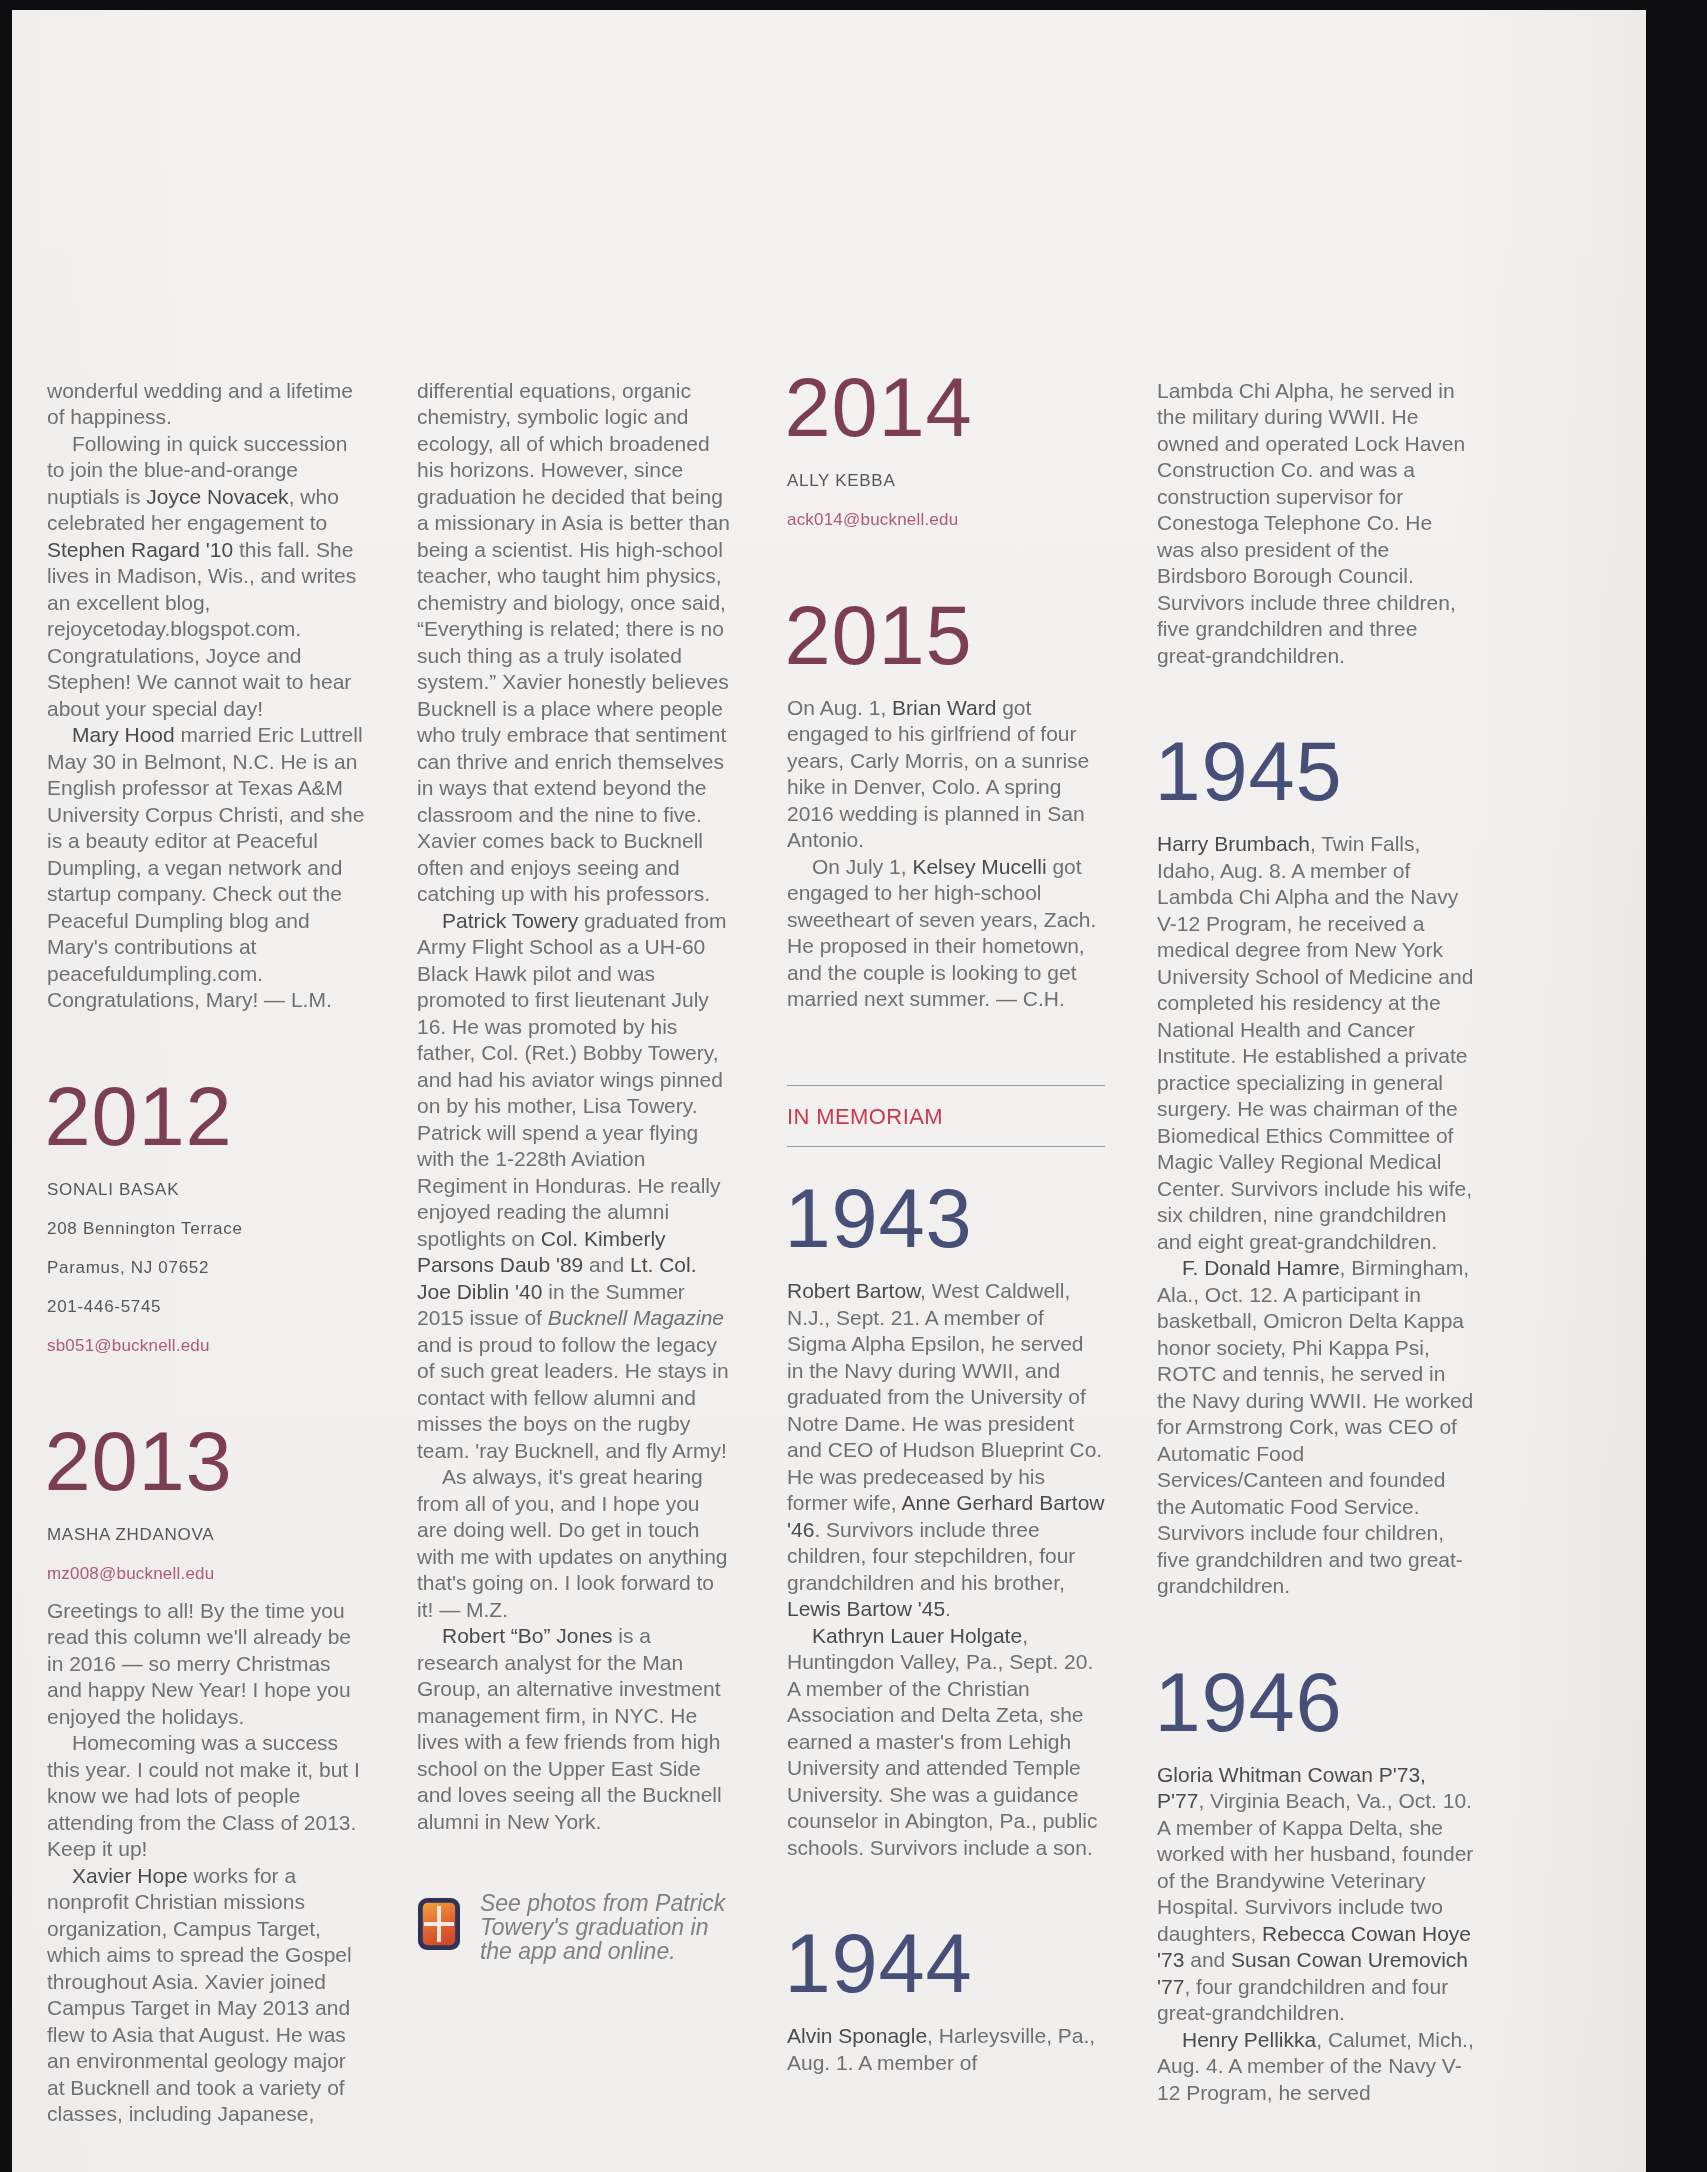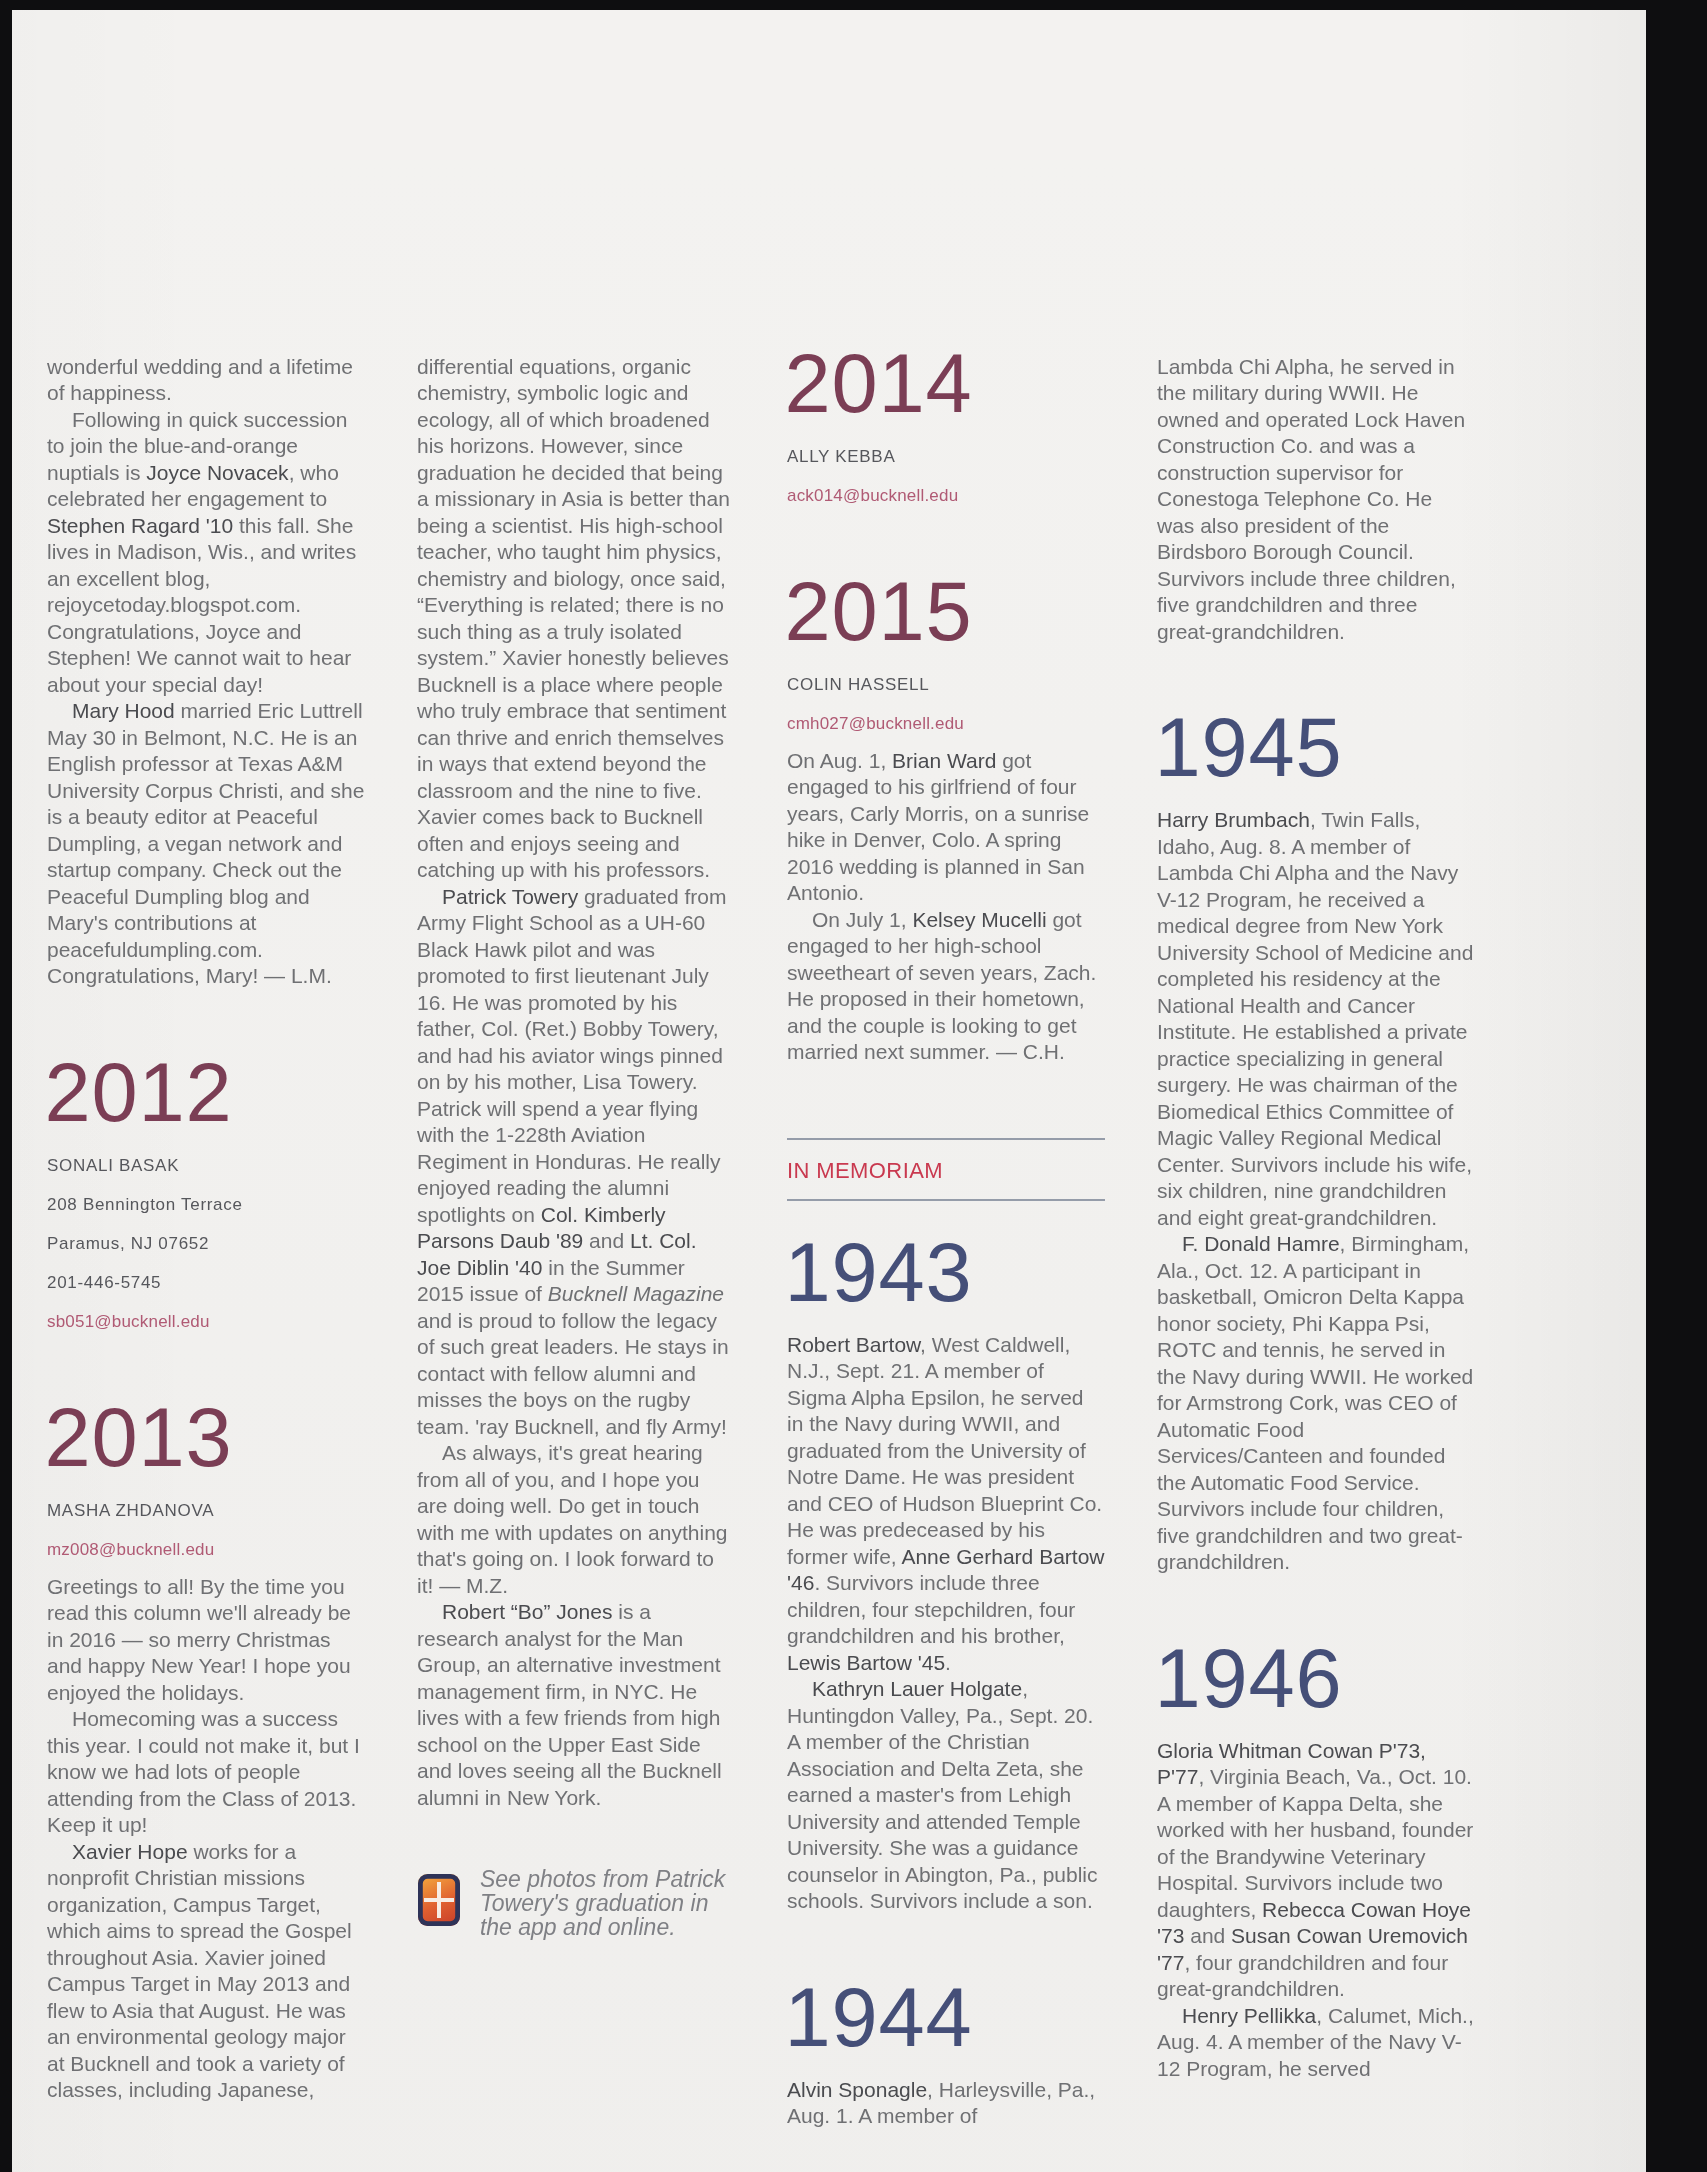--- a/index.html
+++ b/index.html
@@ -12,21 +12,21 @@
   .paper {
     position: absolute;
     left: 12px; top: 9.6px;
     width: 1634px; height: 2377px;
     background: #f3f2f0;
     background-image: linear-gradient(90deg, rgba(0,0,0,0.012) 0%, rgba(0,0,0,0) 12%, rgba(0,0,0,0) 88%, rgba(0,0,0,0.03) 100%),
                       linear-gradient(180deg, rgba(255,255,255,0.02), rgba(0,0,0,0.015));
   }
   .column {
     position: absolute;
-    top: 344px;
+    top: 368px;
     width: 318px;
     color: #6f7073;
     font-size: 21px;
     line-height: 26.5px;
   }
   .para { margin: 0; }
   .para.indent { text-indent: 25px; }
   .b { font-weight: normal; color: #4a4b4f; }
   .i { font-style: italic; }
   .year {
@@ -125,24 +125,20 @@
           <p class="app-note-text i">See photos from Patrick Towery's graduation in the app and online.</p>
         </div>
       </div>
       <div class="column" style="left: 775px;">
         <div class="year maroon">2014</div>
         <div class="contact">
           <div class="contact-line">ALLY KEBBA</div>
           <div class="contact-line email">ack014@bucknell.edu</div>
         </div>
         <div class="year maroon">2015</div>
-        <div class="contact">
-          <div class="contact-line">COLIN HASSELL</div>
-          <div class="contact-line email">cmh027@bucknell.edu</div>
-        </div>
         <p class="para"><span>On Aug. 1, </span><span class="b ">Brian Ward</span><span> got engaged to his girlfriend of four years, Carly Morris, on a sunrise hike in Denver, Colo. A spring 2016 wedding is planned in San Antonio.</span></p>
         <p class="para indent"><span>On July 1, </span><span class="b ">Kelsey Mucelli</span><span> got engaged to her high-school sweetheart of seven years, Zach. He proposed in their hometown, and the couple is looking to get married next summer. — C.H.</span></p>
         <div class="memoriam">
           <div class="rule"></div>
           <div class="memoriam-label">IN MEMORIAM</div>
           <div class="rule"></div>
         </div>
         <div class="year navy">1943</div>
         <p class="para"><span class="b ">Robert Bartow</span><span>, West Caldwell, N.J., Sept. 21. A member of Sigma Alpha Epsilon, he served in the Navy during WWII, and graduated from the University of Notre Dame. He was president and CEO of Hudson Blueprint Co. He was predeceased by his former wife, </span><span class="b ">Anne Gerhard Bartow '46</span><span>. Survivors include three children, four stepchildren, four grandchildren and his brother, </span><span class="b ">Lewis Bartow '45</span><span>.</span></p>
         <p class="para indent"><span class="b ">Kathryn Lauer Holgate</span><span>, Huntingdon Valley, Pa., Sept. 20. A member of the Christian Association and Delta Zeta, she earned a master's from Lehigh University and attended Temple University. She was a guidance counselor in Abington, Pa., public schools. Survivors include a son.</span></p>

